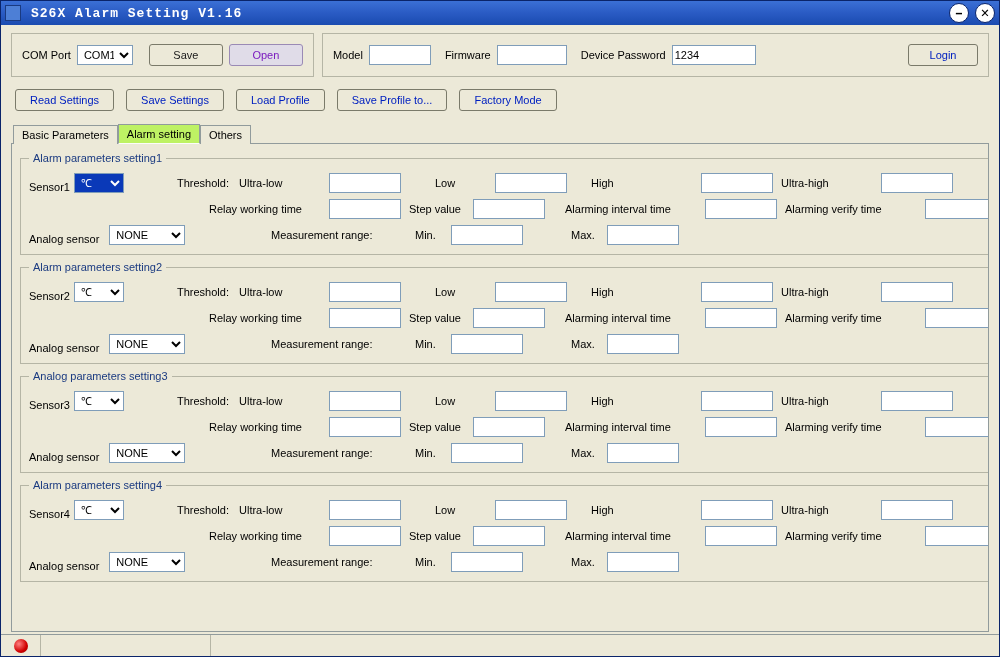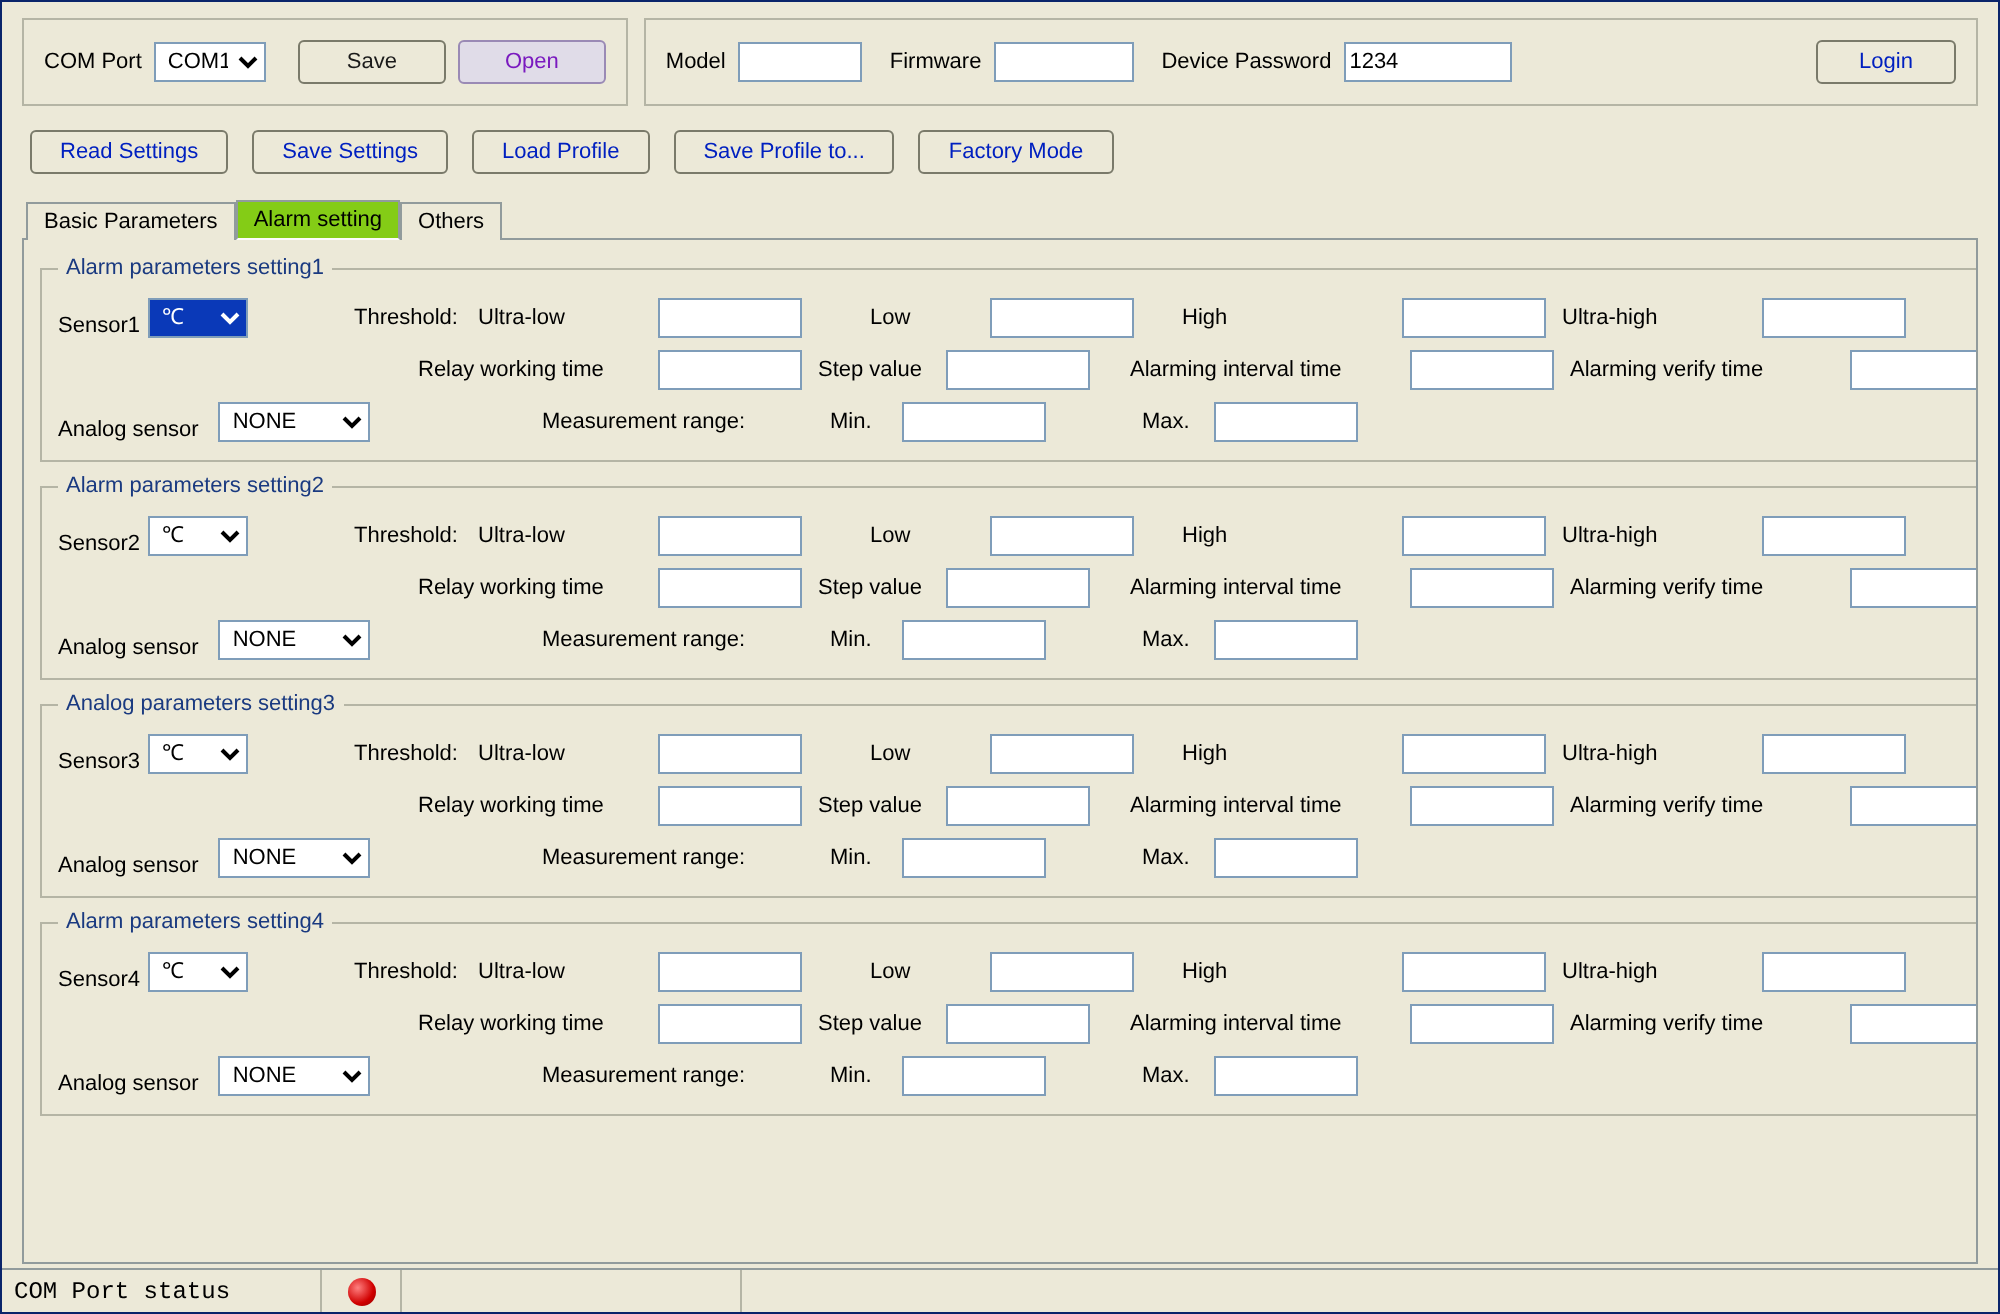--- a/index.html
+++ b/index.html
@@ -109,21 +109,21 @@
     border: 1px solid #919b9c;
     border-bottom: none;
     background: #ece9d8;
     margin-right: 0px;
     cursor: pointer;
     position: relative;
     top: 1px;
     font-size: 11px;
   }
   .tab.active {
-    background: #84cc16;
+    background: #bef264;
     border-bottom: 1px solid #fcfcfa;
     z-index: 2;
   }
   .tabpanel {
     border: 1px solid #919b9c;
     background: #ece9d8;
     flex: 1;
     padding: 6px 8px 6px 8px;
     overflow: hidden;
   }
@@ -178,20 +178,27 @@
   .led-red {
     width: 14px; height: 14px;
     border-radius: 50%;
     background: radial-gradient(circle at 35% 35%, #ff8080, #d00000 60%, #900000);
   }
 </style>
 </head>
 <body>
 
 <div class="window">
+  <div class="titlebar">
+    <div class="sysicon"></div>
+    <div class="title-text">S26X Alarm Setting V1.16</div>
+    <div class="spacer"></div>
+    <div class="win-btn">–</div>
+    <div class="win-btn">✕</div>
+  </div>
 
   <div class="client">
 
     <div class="toprow">
       <div class="panel-inset" style="flex:0 0 auto;">
         <span class="cell-label">COM Port</span>
         <select style="width:56px;">
           <option>COM1</option>
         </select>
         <button class="btn" style="width:74px;margin-left:10px;">Save</button>
@@ -391,20 +398,19 @@
             <div style="width:120px;"><input type="text" class="wider" style=""></div>
             <div class="cell-label" style="width:36px;">Max.</div>
             <div><input type="text" class="wider" style=""></div>
           </div>
         </fieldset>
       </div>
 
   </div>
 
   <div class="statusbar">
-    <div class="status-seg" style="width:160px;">COM Port status</div>
     <div class="status-seg" style="width:40px;justify-content:center;">
       <div class="led-red"></div>
     </div>
     <div class="status-seg" style="width:170px;"></div>
     <div class="status-seg" style="flex:1;border-right:none;"></div>
   </div>
 </div>
 
 </body></html>

